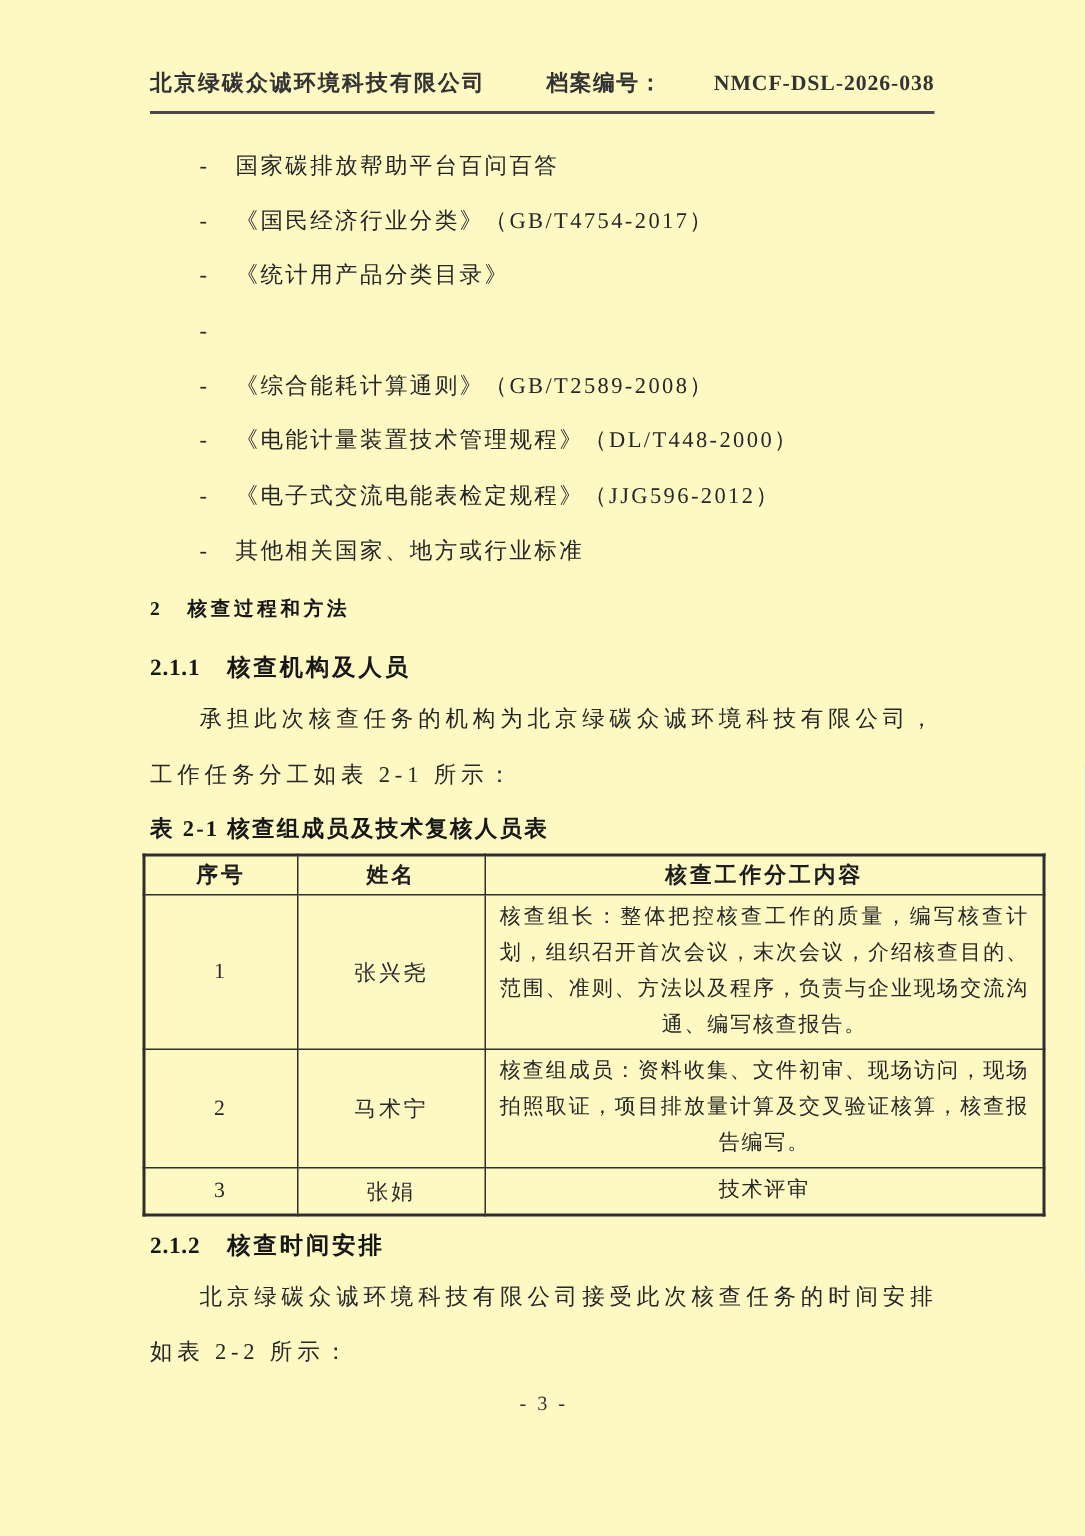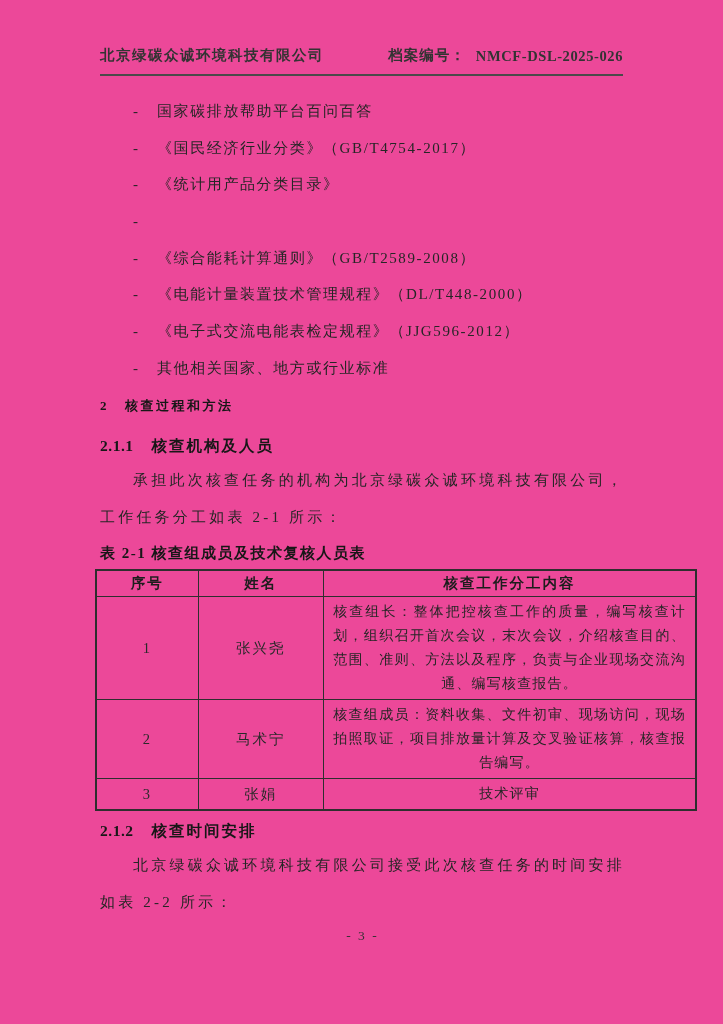--- a/index.html
+++ b/index.html
@@ -1,30 +1,30 @@
 <!DOCTYPE html>
 <html><head>
 <meta charset="utf-8">
 <style>
   * { margin:0; padding:0; box-sizing:border-box; }
   html,body { background:#e9e9e9; }
   .page {
     position:relative; width:723px; height:1024px; margin:0 auto;
-    background:#ec4899; overflow:hidden;
+    background:#fef9c3; overflow:hidden;
     font-family:"Liberation Serif","DejaVu Serif",serif;
     color:#2a2a2a;
   }
   
   .doc-header {
     position:absolute; top:46px; left:100px; right:100px;
     display:flex; justify-content:space-between; align-items:flex-end;
     padding-bottom:9px; border-bottom:2px solid #4a4a4a;
     font-size:14.5px; font-weight:600; letter-spacing:1.5px; color:#333;
   }
-  .archive { display:flex; align-items:flex-end; letter-spacing:1px; }
+  .archive { display:flex; align-items:flex-end; letter-spacing:1px;gap:24px; }
   .archive-no { margin-left:10px; letter-spacing:0.6px; font-weight:600; }
   
   .content { position:absolute; top:96px; left:100px; width:525px; }
   
   .ref-list { margin-top:4px; }
   .ref-item {
     display:flex; margin-bottom:14.7px; font-size:15px;
     letter-spacing:1.6px; line-height:22px; color:#262626;
   }
   .ref-item .dash { flex:0 0 24px; margin-left:33px; text-align:left; }
@@ -68,21 +68,21 @@
 </style>
 </head>
 <body>
 
 <div class="page">
 
   <div class="doc-header">
     <span>北京绿碳众诚环境科技有限公司</span>
     <span class="archive">
       <span>档案编号：</span>
-      <span class="archive-no">NMCF-DSL-2025-026</span>
+      <span class="archive-no">NMCF-DSL-2026-038</span>
     </span>
   </div>
 
   <div class="content">
 
     <div class="ref-list">
       <div class="ref-item">
         <span class="dash">-</span>
         <span class="ref-text">国家碳排放帮助平台百问百答</span>
       </div>

